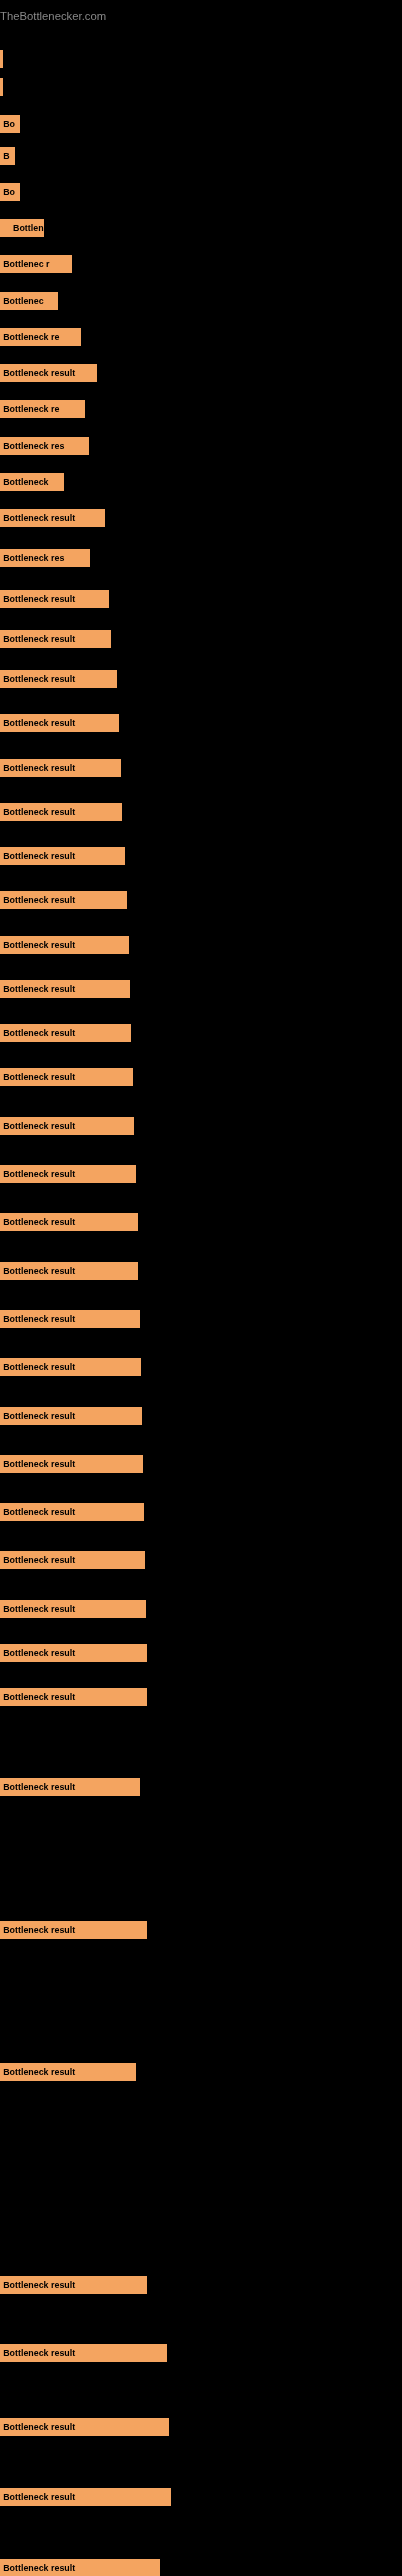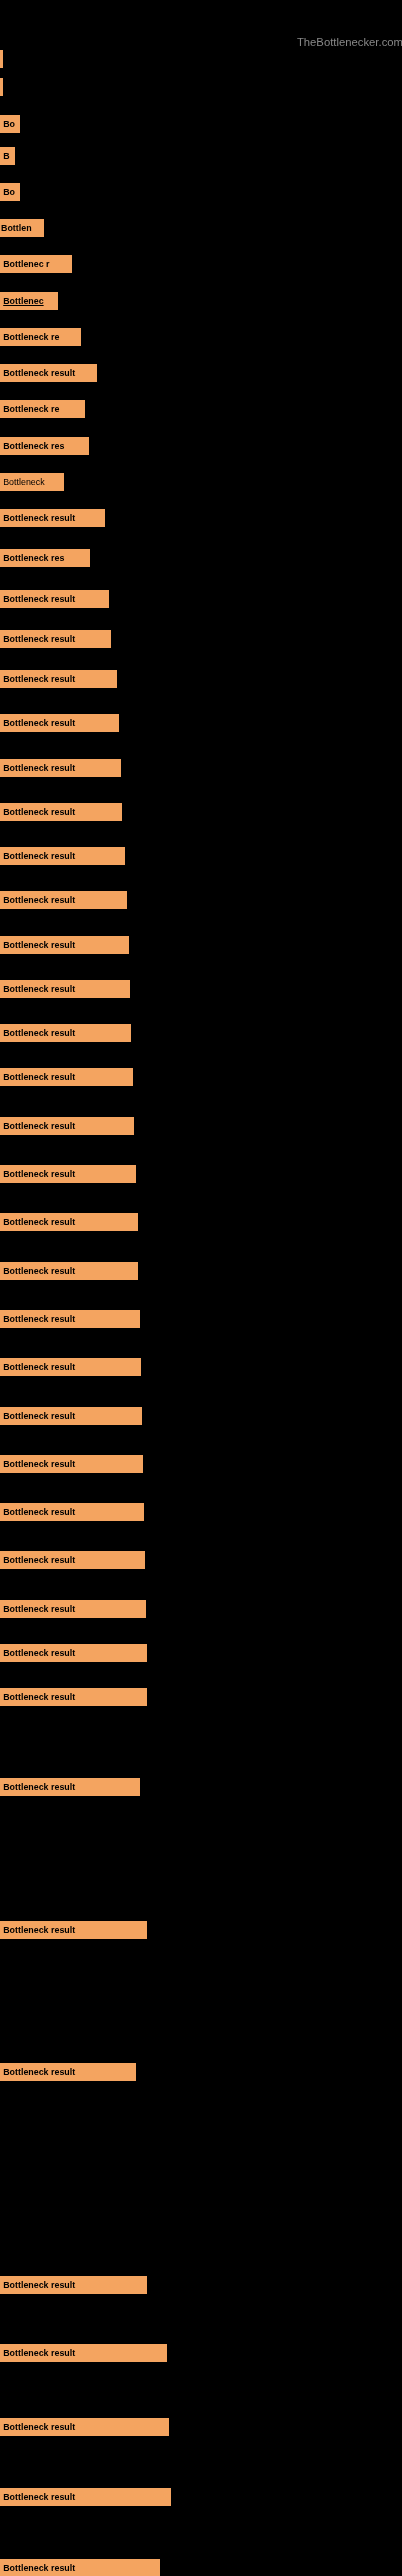--- a/index.html
+++ b/index.html
@@ -13,26 +13,25 @@
       width: 403px;
       min-height: 2576px;
       font-family: Arial, sans-serif;
       position: relative;
       overflow-x: hidden;
     }
 
     .site-title {
       color: #888888;
       font-size: 11.3px;
-      text-align: right;
+      text-align: left;
       padding: 6.4px 0;
       position: absolute;
       top: 4px;
       width: 100%;
-      margin-top: 26px;
     }
 
     .bars-container {
       position: absolute;
       top: 24px;
       left: 0;
       width: 100%;
     }
   </style>
 </head>
@@ -56,31 +55,31 @@
       <div style="background-color: rgb(244, 164, 96); width: 14.5px; height: 17.7px; display: flex; align-items: center; padding-left: 3.2px; overflow: hidden; white-space: nowrap;">
         <span style="font-size: 8.9px; font-weight: bold; color: rgb(0, 0, 0);">B</span>
       </div>
     </div>
     <div style="position: absolute; top: 157px; left: 0px; width: 100%; height: 22.5px; display: flex; align-items: center;">
       <div style="background-color: rgb(244, 164, 96); width: 20px; height: 17.7px; display: flex; align-items: center; padding-left: 3.2px; overflow: hidden; white-space: nowrap;">
         <span style="font-size: 8.9px; font-weight: bold; color: rgb(0, 0, 0);">Bo</span>
       </div>
     </div>
     <div style="position: absolute; top: 193px; left: 0px; width: 100%; height: 22.5px; display: flex; align-items: center;">
-      <div style="background-color: rgb(244, 164, 96); width: 44px; height: 17.7px; display: flex; align-items: center; padding-left: 1px; overflow: hidden; white-space: nowrap;">
+      <div style="background-color: rgb(244, 164, 96); width: 44px; height: 17.7px; display: flex; align-items: center; padding-left: 13px; overflow: hidden; white-space: nowrap;">
         <span style="font-size: 8.9px; font-weight: bold; color: rgb(0, 0, 0);">Bottlen</span>
       </div>
     </div>
     <div style="position: absolute; top: 229px; left: 0px; width: 100%; height: 22.5px; display: flex; align-items: center;">
       <div style="background-color: rgb(244, 164, 96); width: 72px; height: 17.7px; display: flex; align-items: center; padding-left: 3.2px; overflow: hidden; white-space: nowrap;">
         <span style="font-size: 8.9px; font-weight: bold; color: rgb(0, 0, 0);">Bottlenec r</span>
       </div>
     </div>
     <div style="position: absolute; top: 266px; left: 0px; width: 100%; height: 22.5px; display: flex; align-items: center;">
-      <div style="background-color: rgb(244, 164, 96); width: 58px; height: 17.7px; display: flex; align-items: center; padding-left: 3.2px; overflow: hidden; white-space: nowrap; text-decoration: underline;">
+      <div style="background-color: rgb(244, 164, 96); width: 58px; height: 17.7px; display: flex; align-items: center; padding-left: 3.2px; overflow: hidden; white-space: nowrap;">
         <span style="font-size: 8.9px; font-weight: bold; color: rgb(0, 0, 0);">Bottlenec</span>
       </div>
     </div>
     <div style="position: absolute; top: 302px; left: 0px; width: 100%; height: 22.5px; display: flex; align-items: center;">
       <div style="background-color: rgb(244, 164, 96); width: 81px; height: 17.7px; display: flex; align-items: center; padding-left: 3.2px; overflow: hidden; white-space: nowrap;">
         <span style="font-size: 8.9px; font-weight: bold; color: rgb(0, 0, 0);">Bottleneck re</span>
       </div>
     </div>
     <div style="position: absolute; top: 338px; left: 0px; width: 100%; height: 22.5px; display: flex; align-items: center;">
       <div style="background-color: rgb(244, 164, 96); width: 97px; height: 17.7px; display: flex; align-items: center; padding-left: 3.2px; overflow: hidden; white-space: nowrap;">
@@ -92,21 +91,21 @@
         <span style="font-size: 8.9px; font-weight: bold; color: rgb(0, 0, 0);">Bottleneck re</span>
       </div>
     </div>
     <div style="position: absolute; top: 411px; left: 0px; width: 100%; height: 22.5px; display: flex; align-items: center;">
       <div style="background-color: rgb(244, 164, 96); width: 89px; height: 17.7px; display: flex; align-items: center; padding-left: 3.2px; overflow: hidden; white-space: nowrap;">
         <span style="font-size: 8.9px; font-weight: bold; color: rgb(0, 0, 0);">Bottleneck res</span>
       </div>
     </div>
     <div style="position: absolute; top: 447px; left: 0px; width: 100%; height: 22.5px; display: flex; align-items: center;">
       <div style="background-color: rgb(244, 164, 96); width: 64px; height: 17.7px; display: flex; align-items: center; padding-left: 3.2px; overflow: hidden; white-space: nowrap;">
-        <span style="font-size: 8.9px; font-weight: normal; color: rgb(0, 0, 0);">Bottleneck</span>
+        <span style="font-size: 8.9px; font-weight: bold; color: rgb(0, 0, 0);">Bottleneck</span>
       </div>
     </div>
     <div style="position: absolute; top: 483px; left: 0px; width: 100%; height: 22.5px; display: flex; align-items: center;">
       <div style="background-color: rgb(244, 164, 96); width: 105px; height: 17.7px; display: flex; align-items: center; padding-left: 3.2px; overflow: hidden; white-space: nowrap;">
         <span style="font-size: 8.9px; font-weight: bold; color: rgb(0, 0, 0);">Bottleneck result</span>
       </div>
     </div>
     <div style="position: absolute; top: 523px; left: 0px; width: 100%; height: 22.5px; display: flex; align-items: center;">
       <div style="background-color: rgb(244, 164, 96); width: 90px; height: 17.7px; display: flex; align-items: center; padding-left: 3.2px; overflow: hidden; white-space: nowrap;">
         <span style="font-size: 8.9px; font-weight: bold; color: rgb(0, 0, 0);">Bottleneck res</span>

